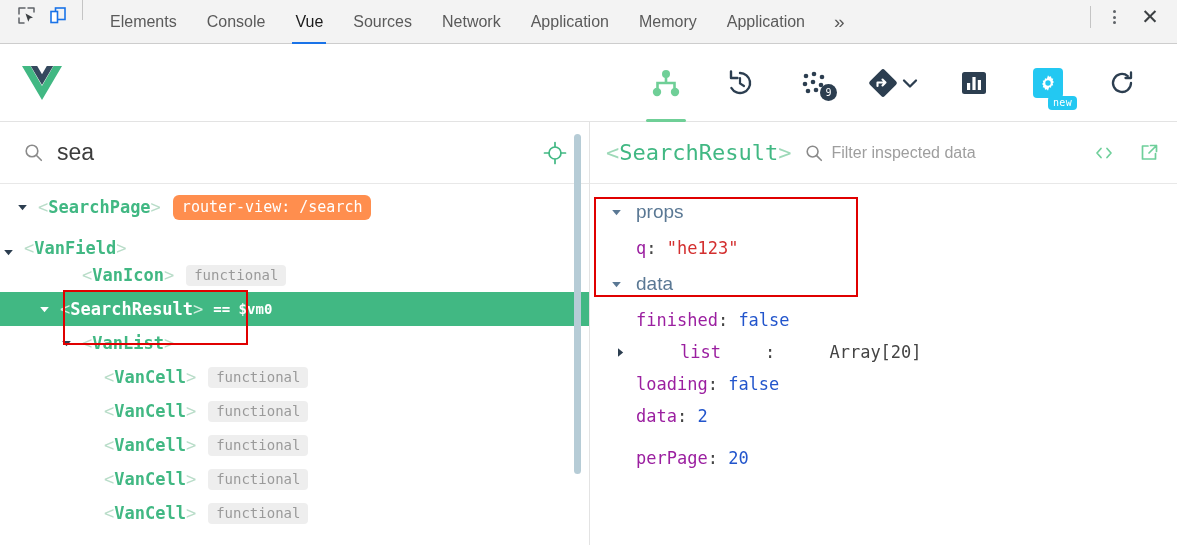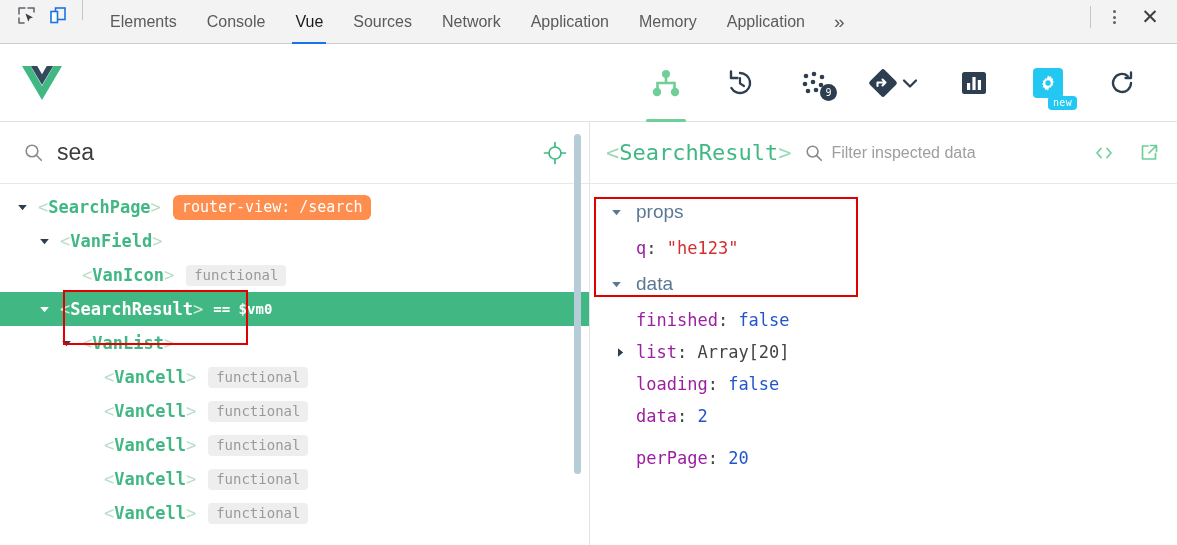--- a/index.html
+++ b/index.html
@@ -351,21 +351,21 @@
       <div class="tree">
           <div class="tree-row" style="padding-left: 14px;">
             <span class="arrow">
               <svg width="11" height="11" viewBox="0 0 11 11">
                 <path d="M1.2 3 5.5 8.2 9.8 3z" fill="#2c3e50"></path>
               </svg>
             </span>
             <span class="tag" style="margin-left: 8px;"><span class="ang">&lt;</span><span class="nm">SearchPage</span><span class="ang">&gt;</span></span>
             <span class="tag-router">router-view: /search</span>
           </div>
-          <div class="tree-row" style="padding-left: 36px;">
+          <div class="tree-row" style=" align-items: flex-end;">
             <span class="arrow">
               <svg width="11" height="11" viewBox="0 0 11 11">
                 <path d="M1.2 3 5.5 8.2 9.8 3z" fill="#2c3e50"></path>
               </svg>
             </span>
             <span class="tag" style="margin-left: 8px;"><span class="ang">&lt;</span><span class="nm">VanField</span><span class="ang">&gt;</span></span>
           </div>
           <div class="tree-row" style="padding-left: 58px;">
             <span class="arrow spacer">
               <svg width="11" height="11" viewBox="0 0 11 11">
@@ -497,21 +497,21 @@
           <div class="kv-row" style="padding-left: 22px;">
             <span class="arrow spacer">
               <svg width="11" height="11" viewBox="0 0 11 11">
                 <path d="M1.2 3 5.5 8.2 9.8 3z" fill="#2c3e50"></path>
               </svg>
             </span>
             <span class="k">finished</span>
             <span class="colon">:&nbsp;</span>
             <span class="v-bool">false</span>
           </div>
-          <div class="kv-row" style="padding-left: 22px;">
+          <div class="kv-row" style="padding-left: 22px; gap: 44px;">
             <span class="arrow">
               <svg width="11" height="11" viewBox="0 0 11 11">
                 <path d="M3 1.2 8.2 5.5 3 9.8z" fill="#2c3e50"></path>
               </svg>
             </span>
             <span class="k">list</span>
             <span class="colon">:&nbsp;</span>
             <span class="v-obj">Array[20]</span>
           </div>
           <div class="kv-row" style="padding-left: 22px;">

